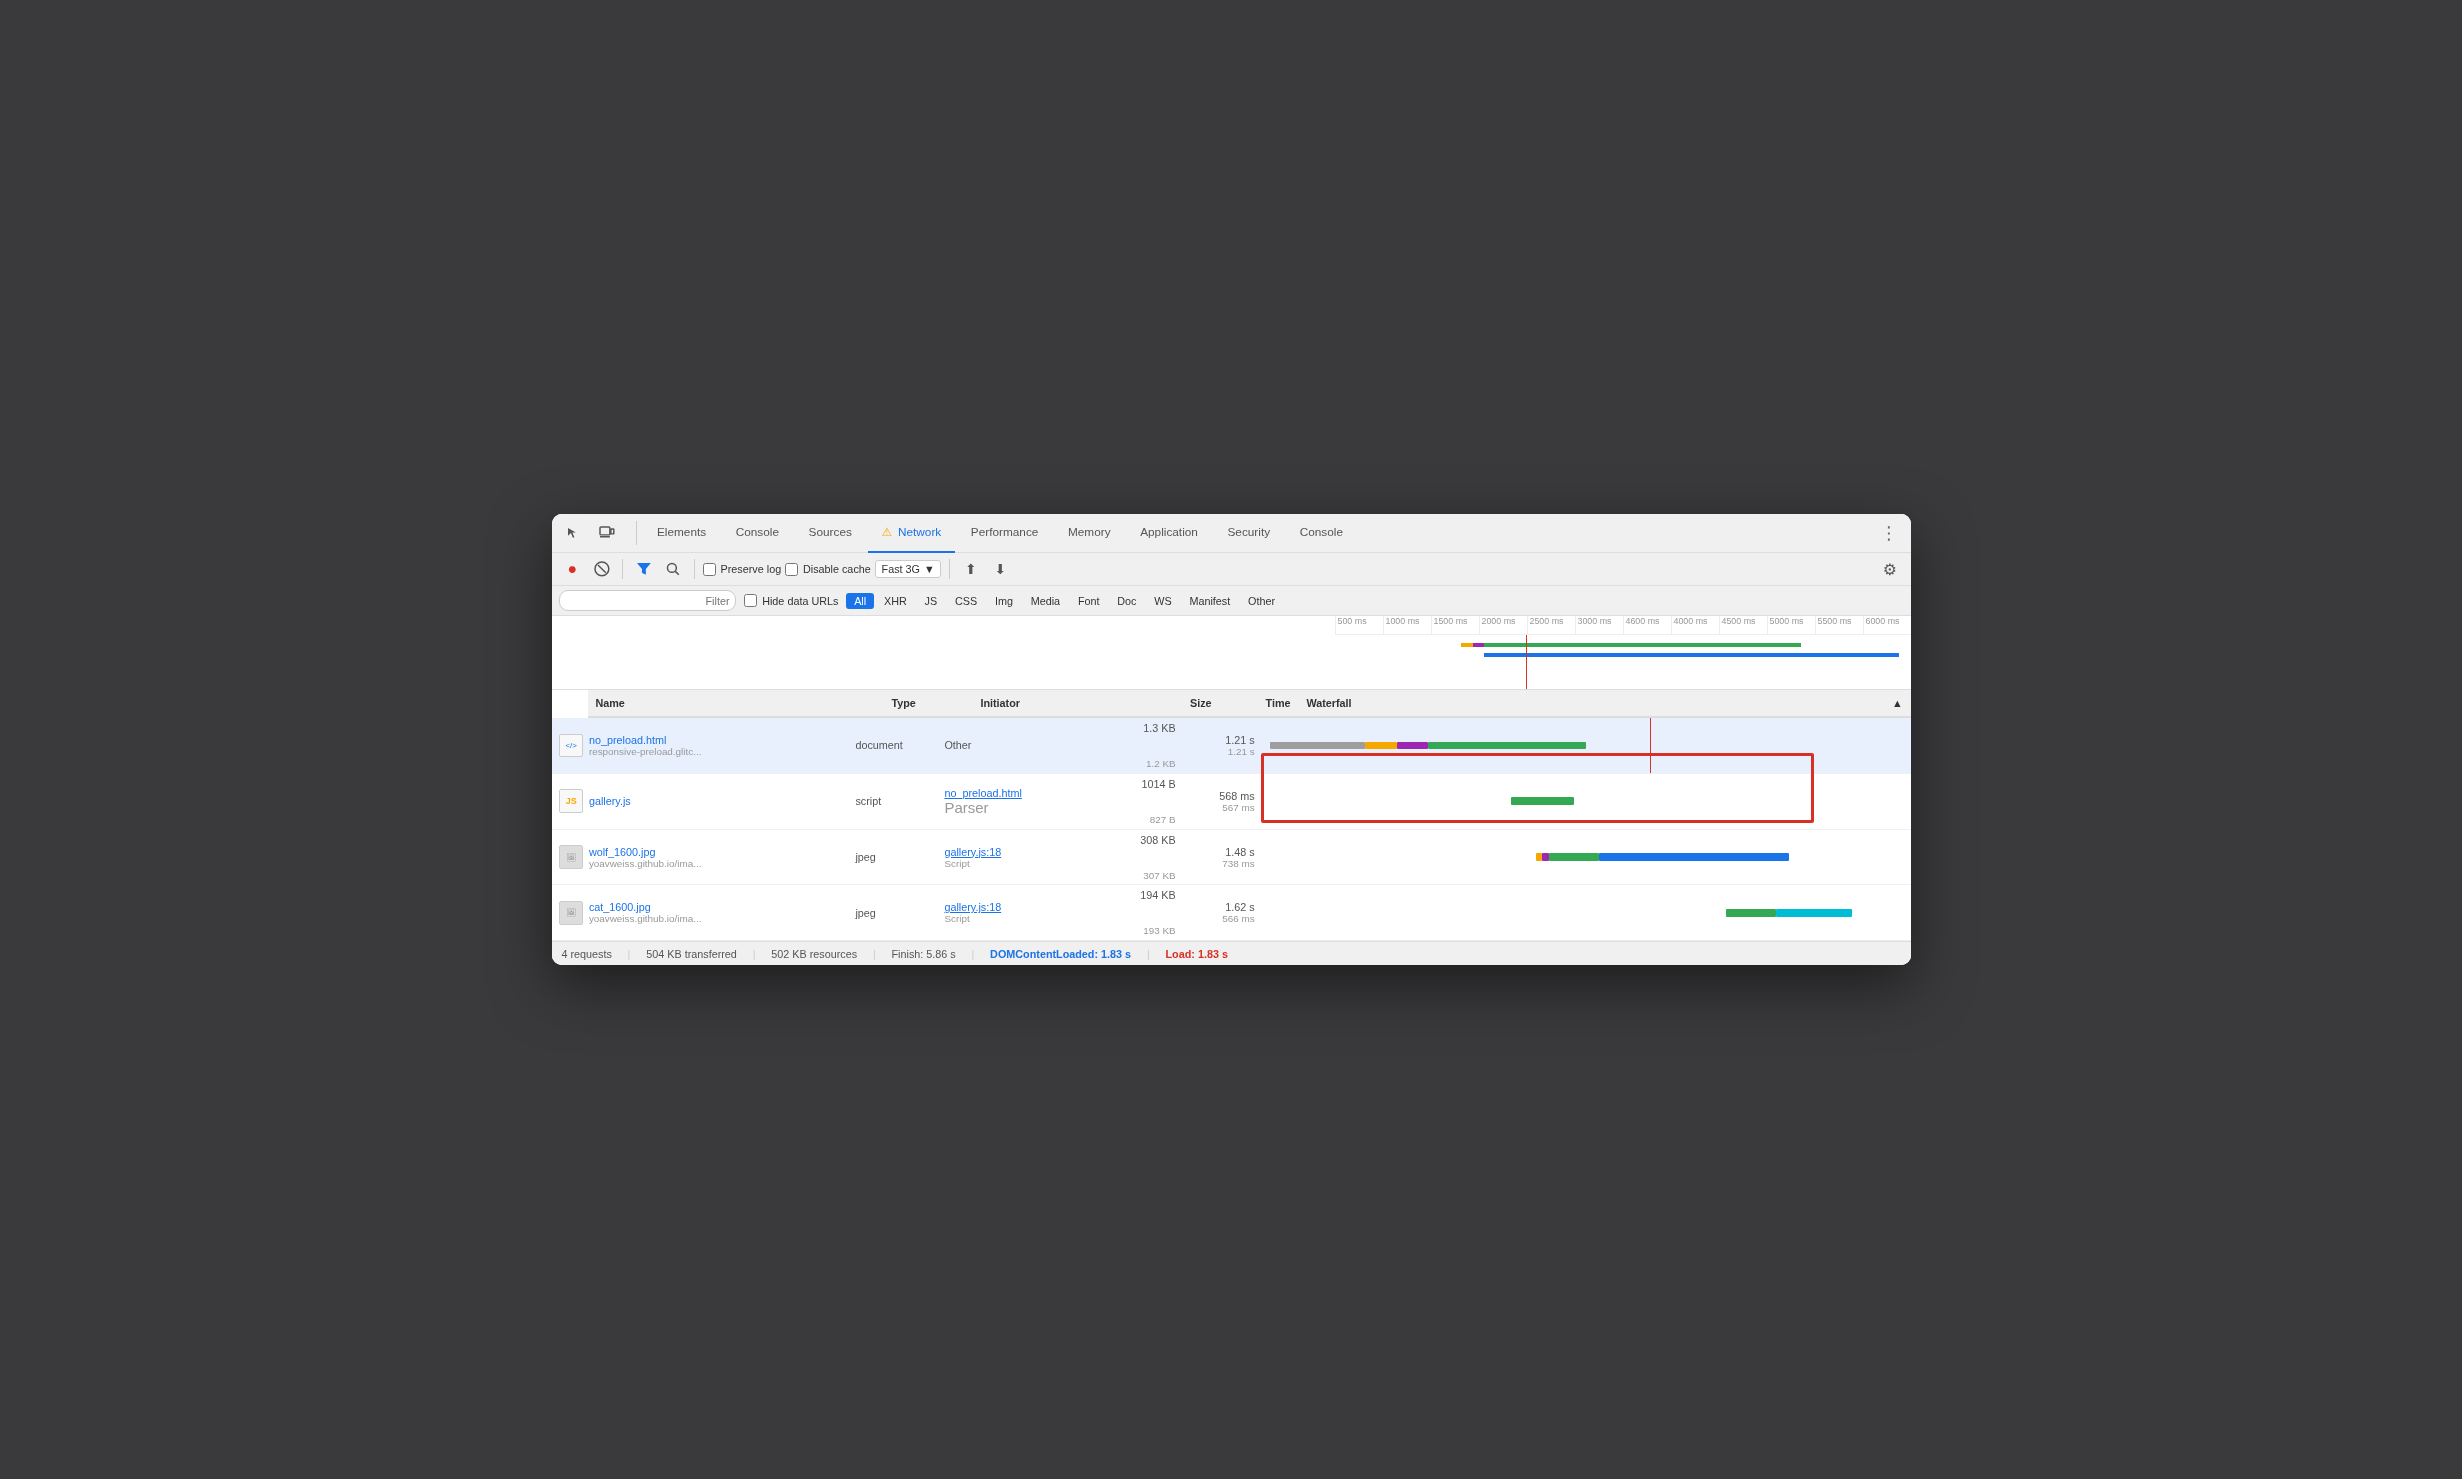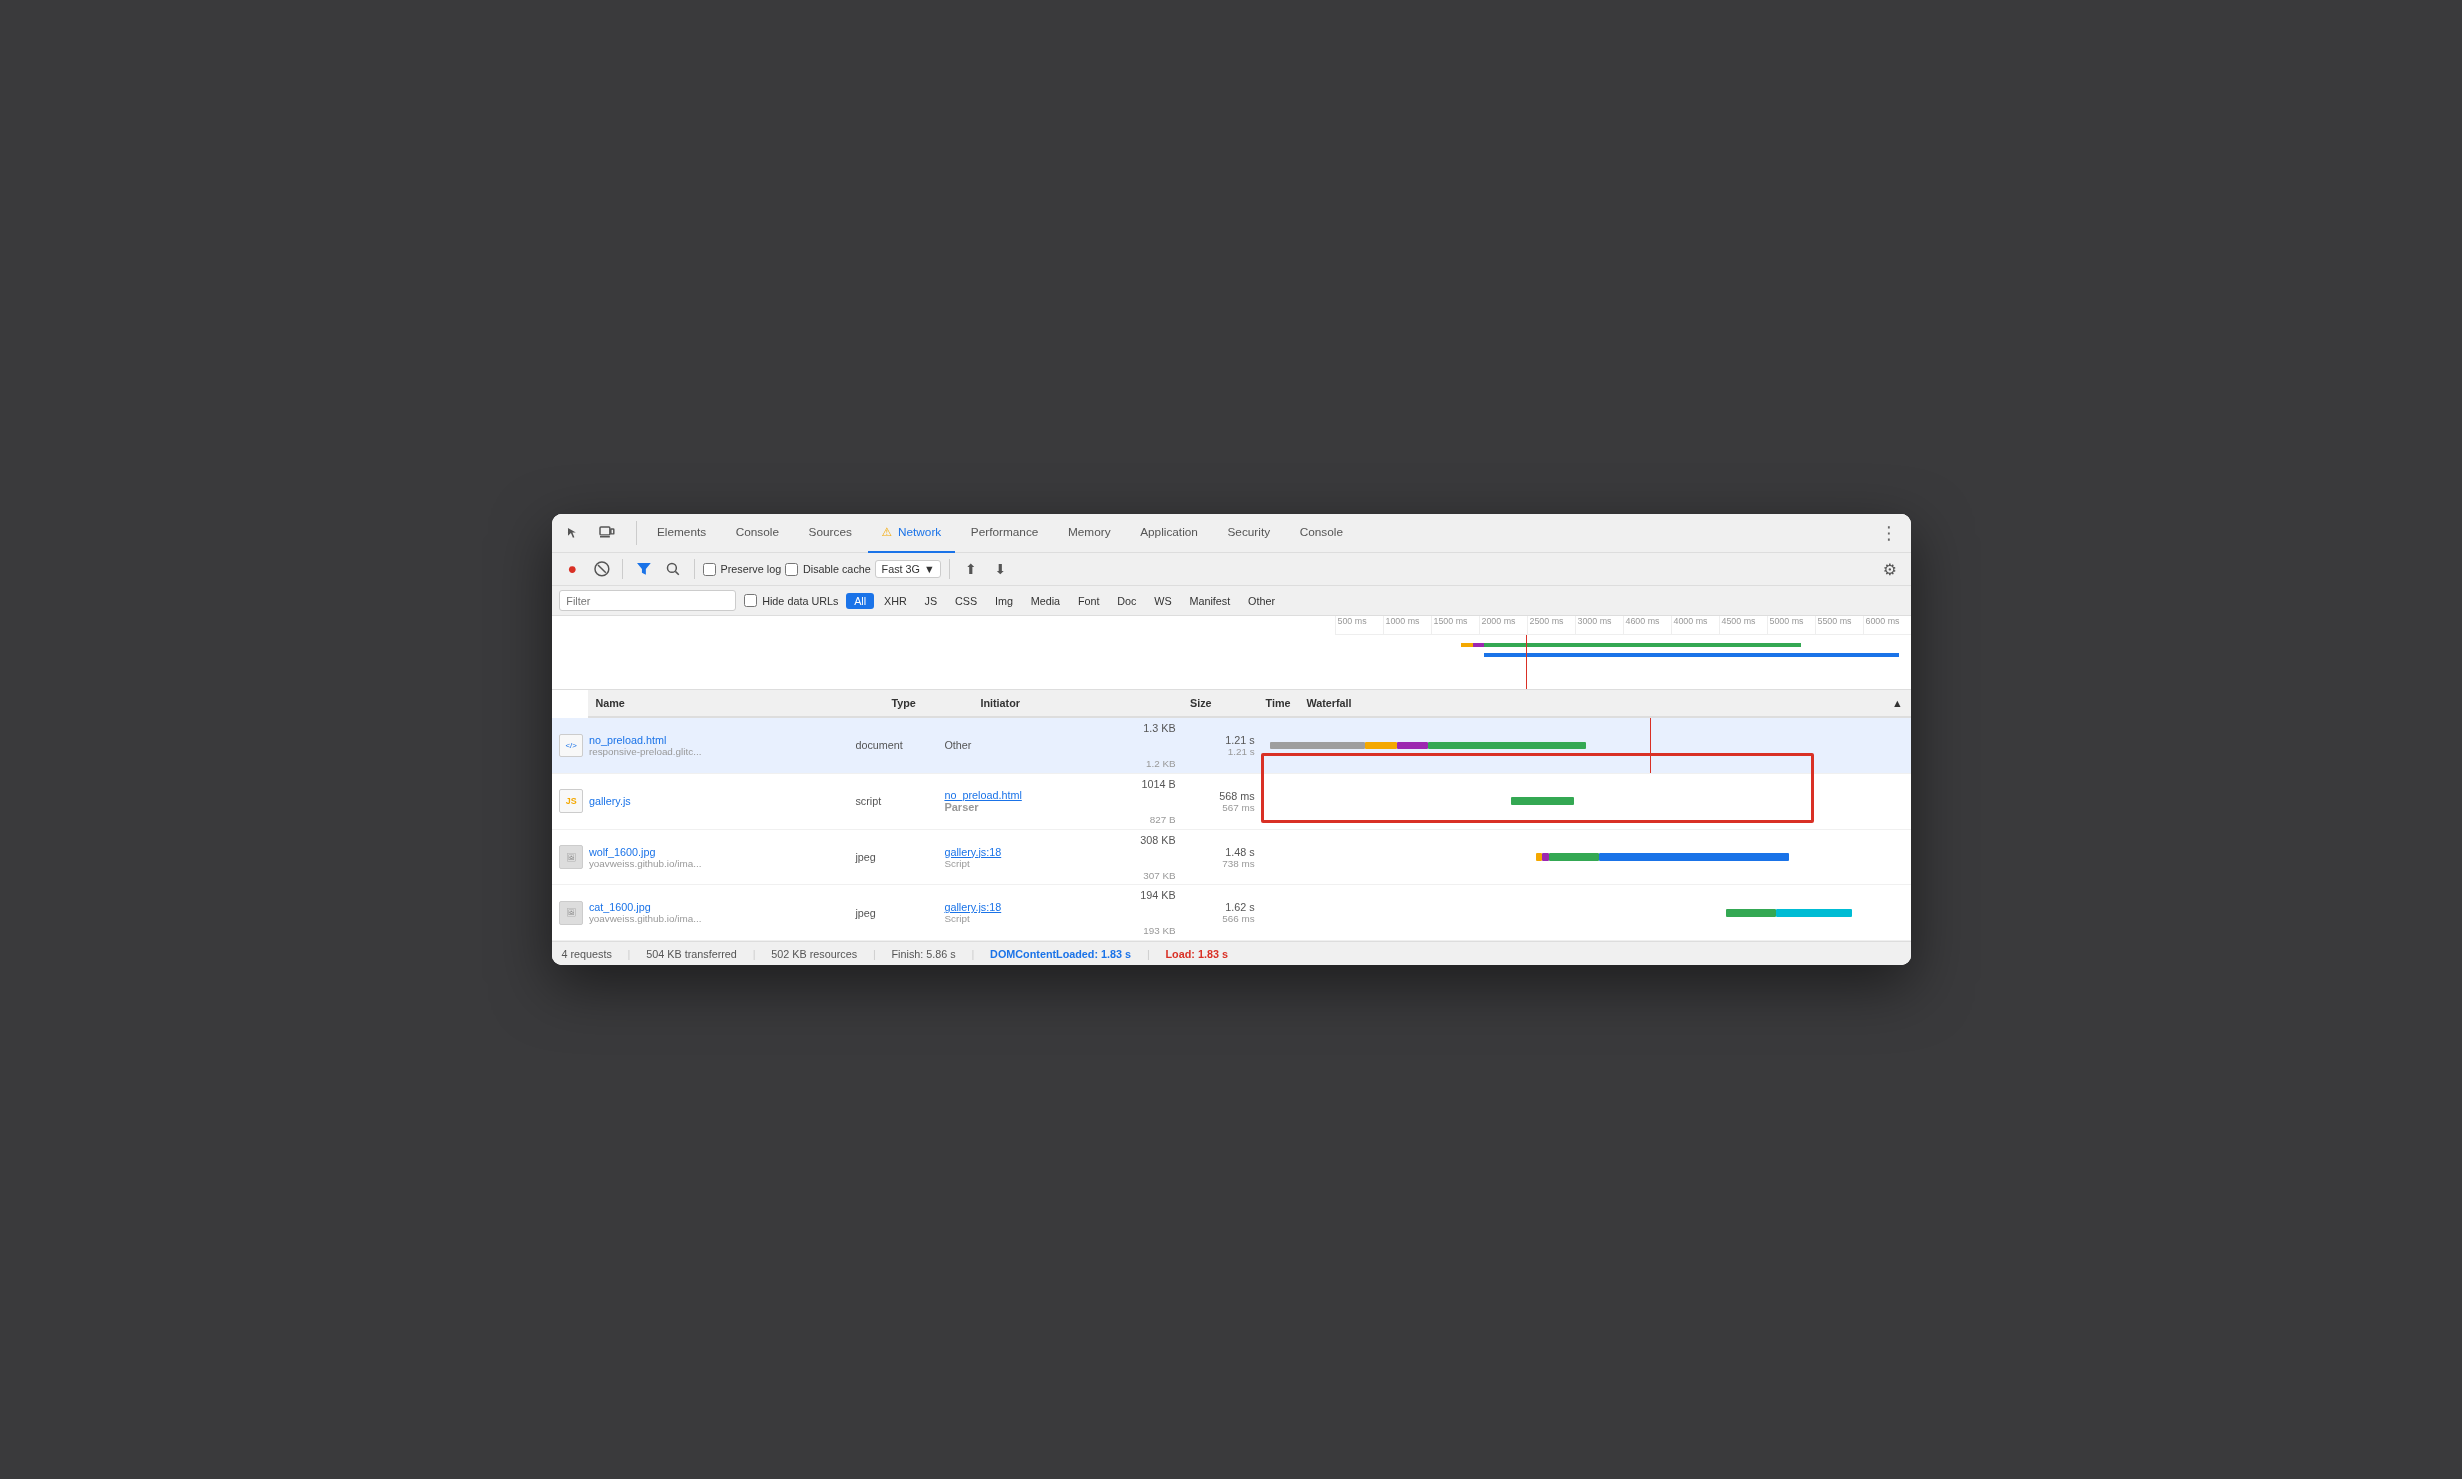--- a/index.html
+++ b/index.html
@@ -152,24 +152,25 @@
       background: #f0f0f0;
       border-bottom: 1px solid #ddd;
       padding: 0 7.9px;
       height: 29.6px;
       gap: 7.9px;
     }
     .filter-input {
       width: 177px;
       height: 21.7px;
       border: 1px solid #ccc;
-      border-radius: 3px;
+      border-radius: 9px;
       padding: 0 5.9px;
       font-size: 10.8px;
       background: #fff;
+      text-align: right;
     }
     .filter-types {
       display: flex;
       align-items: center;
       gap: 2px;
     }
     .filter-type {
       padding: 2px 7.9px;
       font-size: 10.8px;
       cursor: pointer;
@@ -490,21 +491,21 @@
           <div class="file-icon" style="font-size:8.9px; font-weight:bold; color:#f4a800;">JS</div>
           <div class="row-name-text">
             <div class="row-filename">gallery.js</div>
           </div>
         </div>
         <div class="row-type">
           <span>script</span>
         </div>
         <div class="row-initiator">
           <a>no_preload.html</a>
-          <span style="color:#999; font-size:11px;font-weight:bold;">Parser</span>
+          <span style="color:#999; font-size:15px;">Parser</span>
         </div>
         <div class="row-size">
           <span>1014 B</span>
           <span style="color:#999; font-size:9.9px;">827 B</span>
         </div>
         <div class="row-time">
           <span>568 ms</span>
           <span style="color:#999; font-size:9.9px;">567 ms</span>
         </div>
         <div class="row-waterfall">

